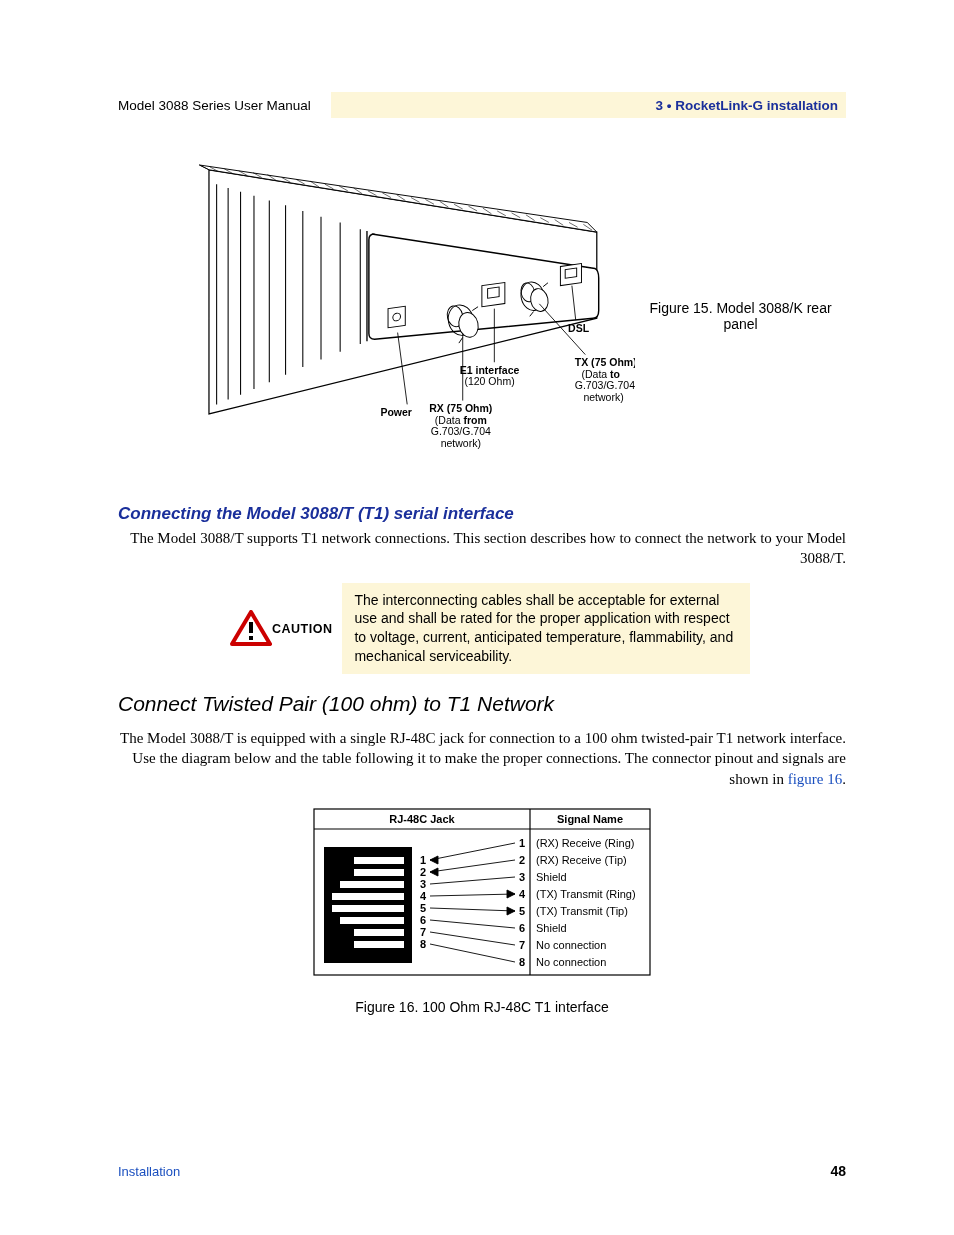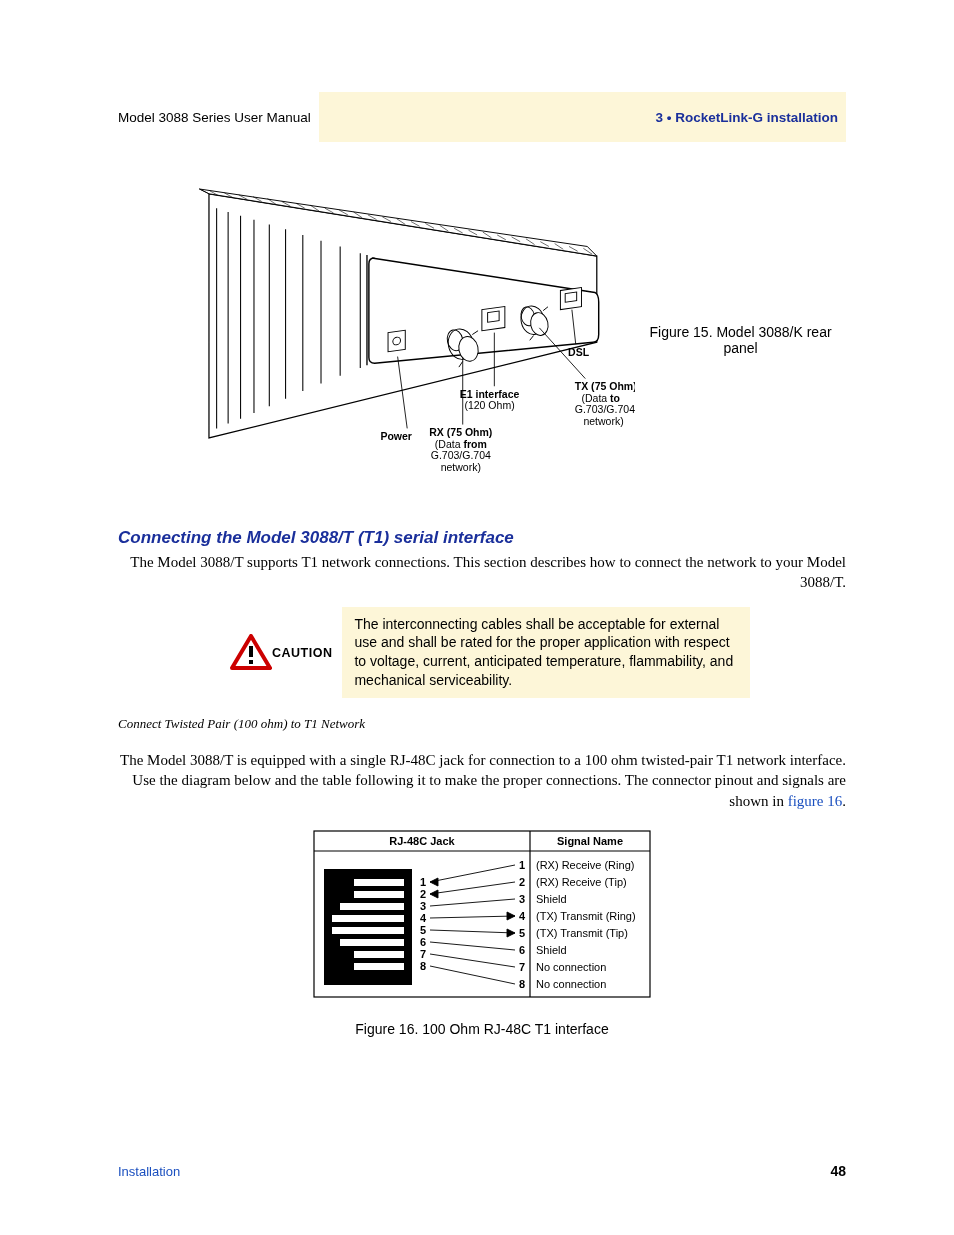--- a/index.html
+++ b/index.html
@@ -18,26 +18,26 @@
   }
   .header-bar {
     display: flex;
     align-items: center;
     margin-bottom: 40px;
   }
   .header-left {
     font-family: Arial, Helvetica, sans-serif;
     font-size: 13.5px;
     color: #000;
-    padding-right: 8px;
+    padding-right: 20px;
   }
   .header-right-box {
     flex: 1;
     background: #fdf6d8;
-    padding: 16px 8px;
+    padding: 4px 8px;
     text-align: right;
   }
   .header-right {
     font-family: Arial, Helvetica, sans-serif;
     font-size: 13.5px;
     font-weight: bold;
     color: #1a2f9b;
   }
   .figure15-wrap {
     width: 100%;
@@ -90,24 +90,24 @@
     margin-top: 2px;
   }
   .caution-box {
     background: #fdf6d8;
     font-family: Arial, Helvetica, sans-serif;
     font-size: 14px;
     line-height: 1.35;
     padding: 8px 12px;
   }
   .subheading {
-    font-family: Liberation Serif, serif;
-    font-size: 13px;
+    font-family: Liberation Sans, sans-serif;
+    font-size: 21px;
     font-style: italic;
-    margin-bottom: 18px;
+    margin-bottom: 12px;
   }
   .link-ref {
     color: #1a4fbf;
   }
   .figure16-wrap {
     display: flex;
     flex-direction: column;
     align-items: center;
     margin-top: 18px;
   }

